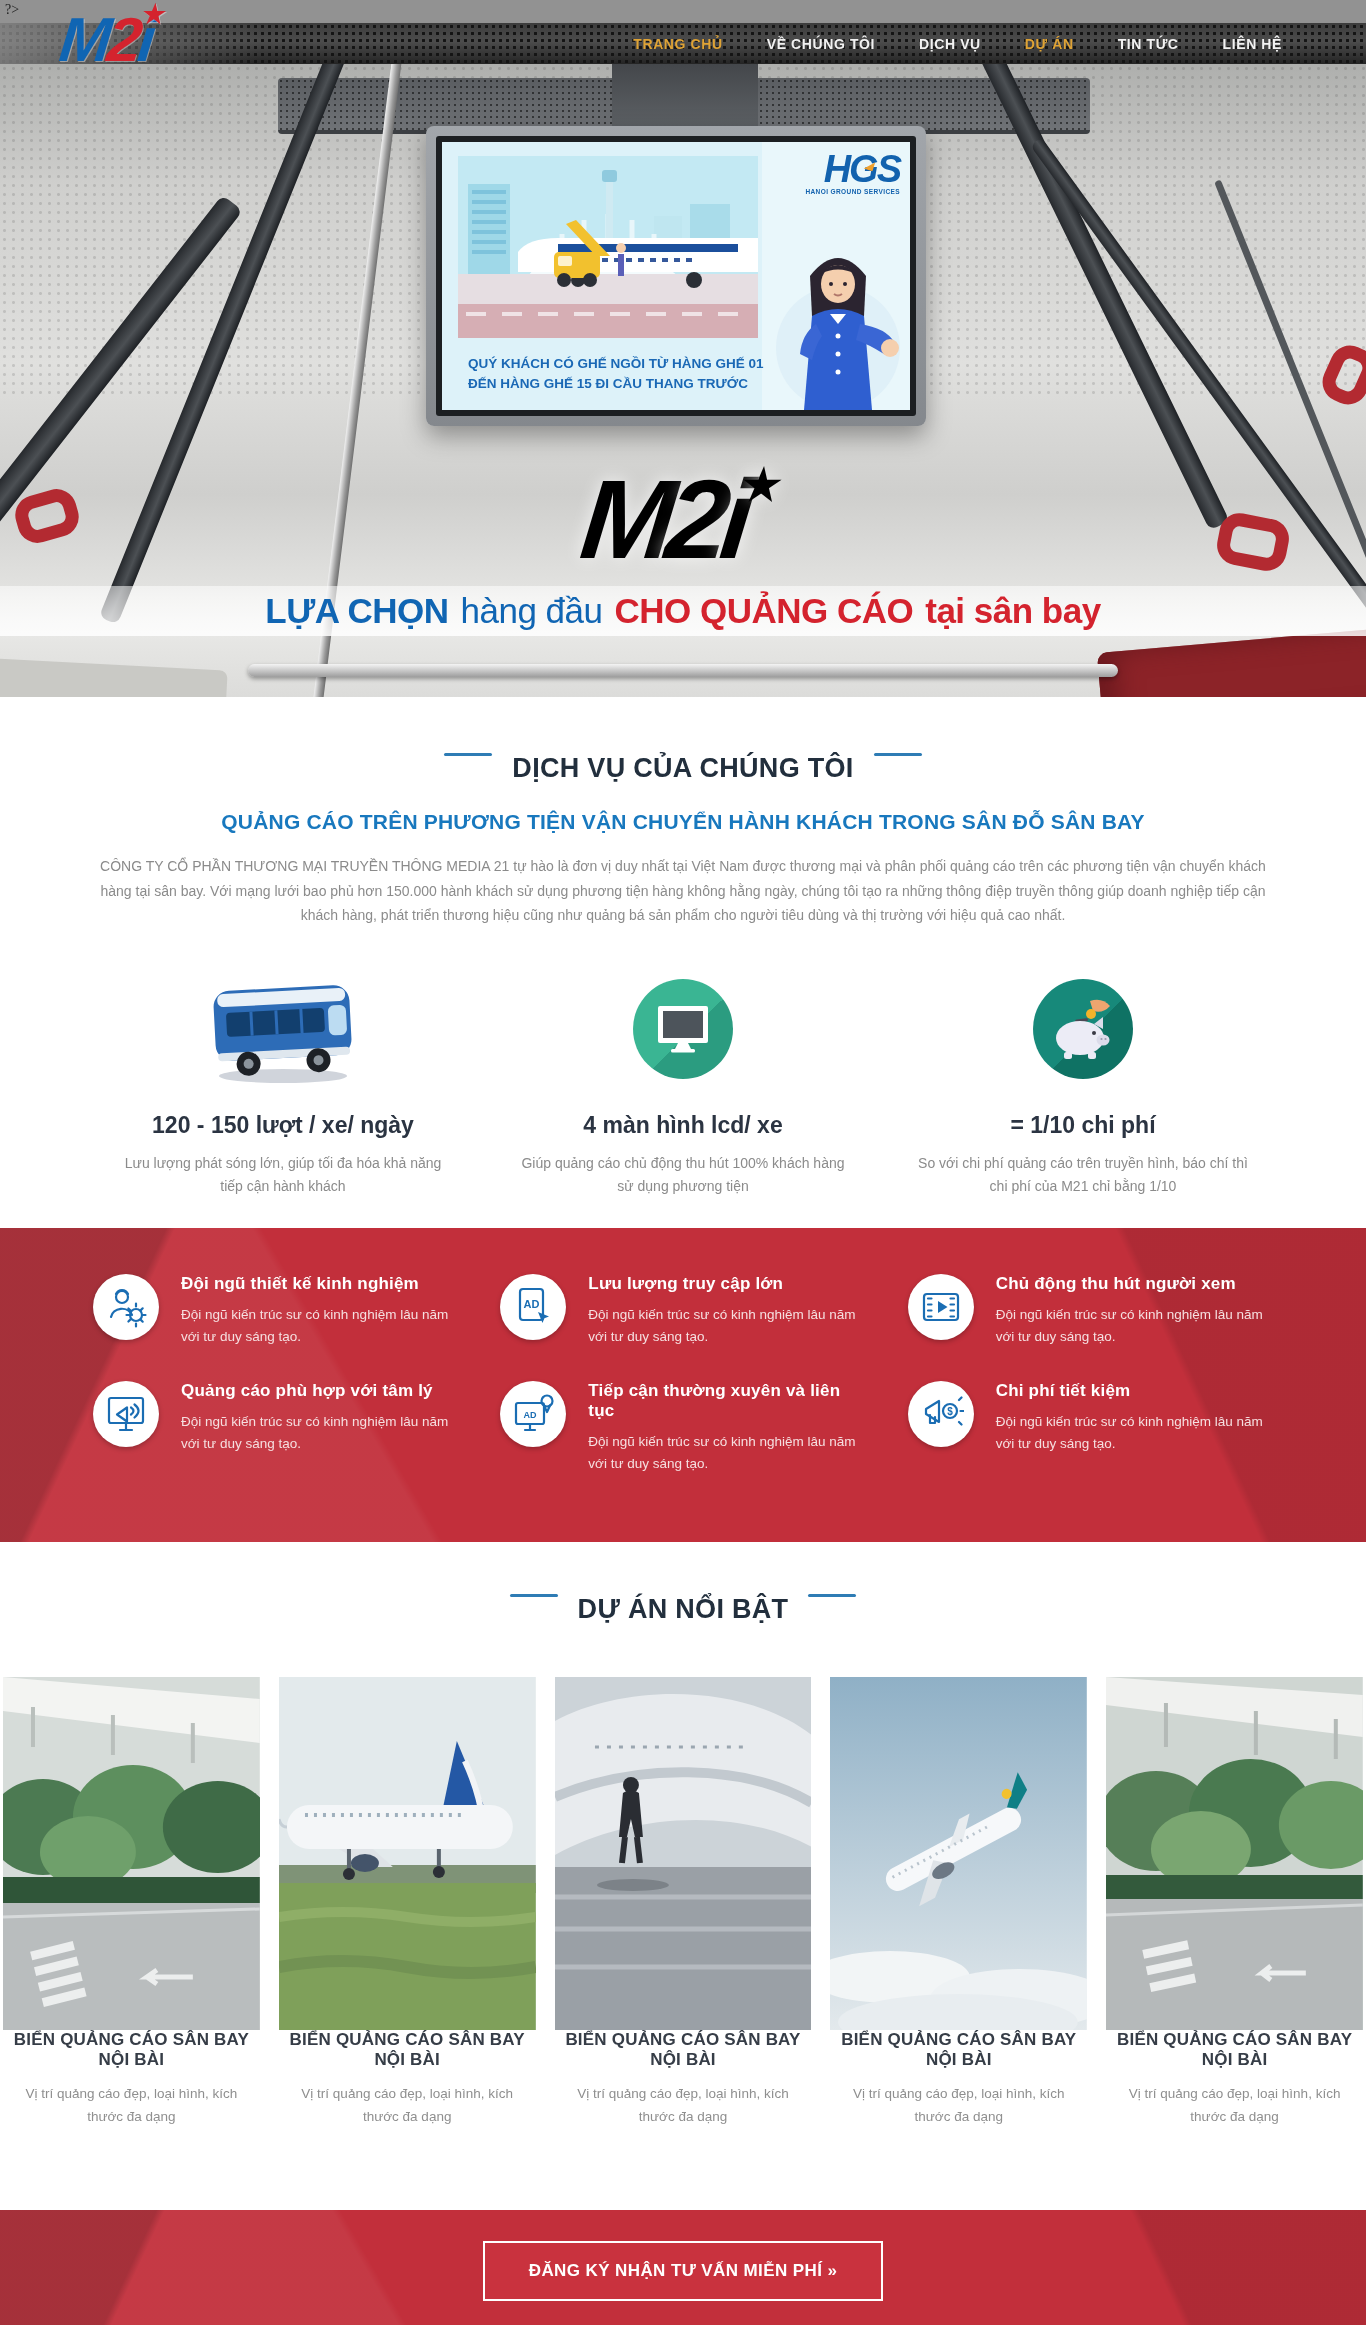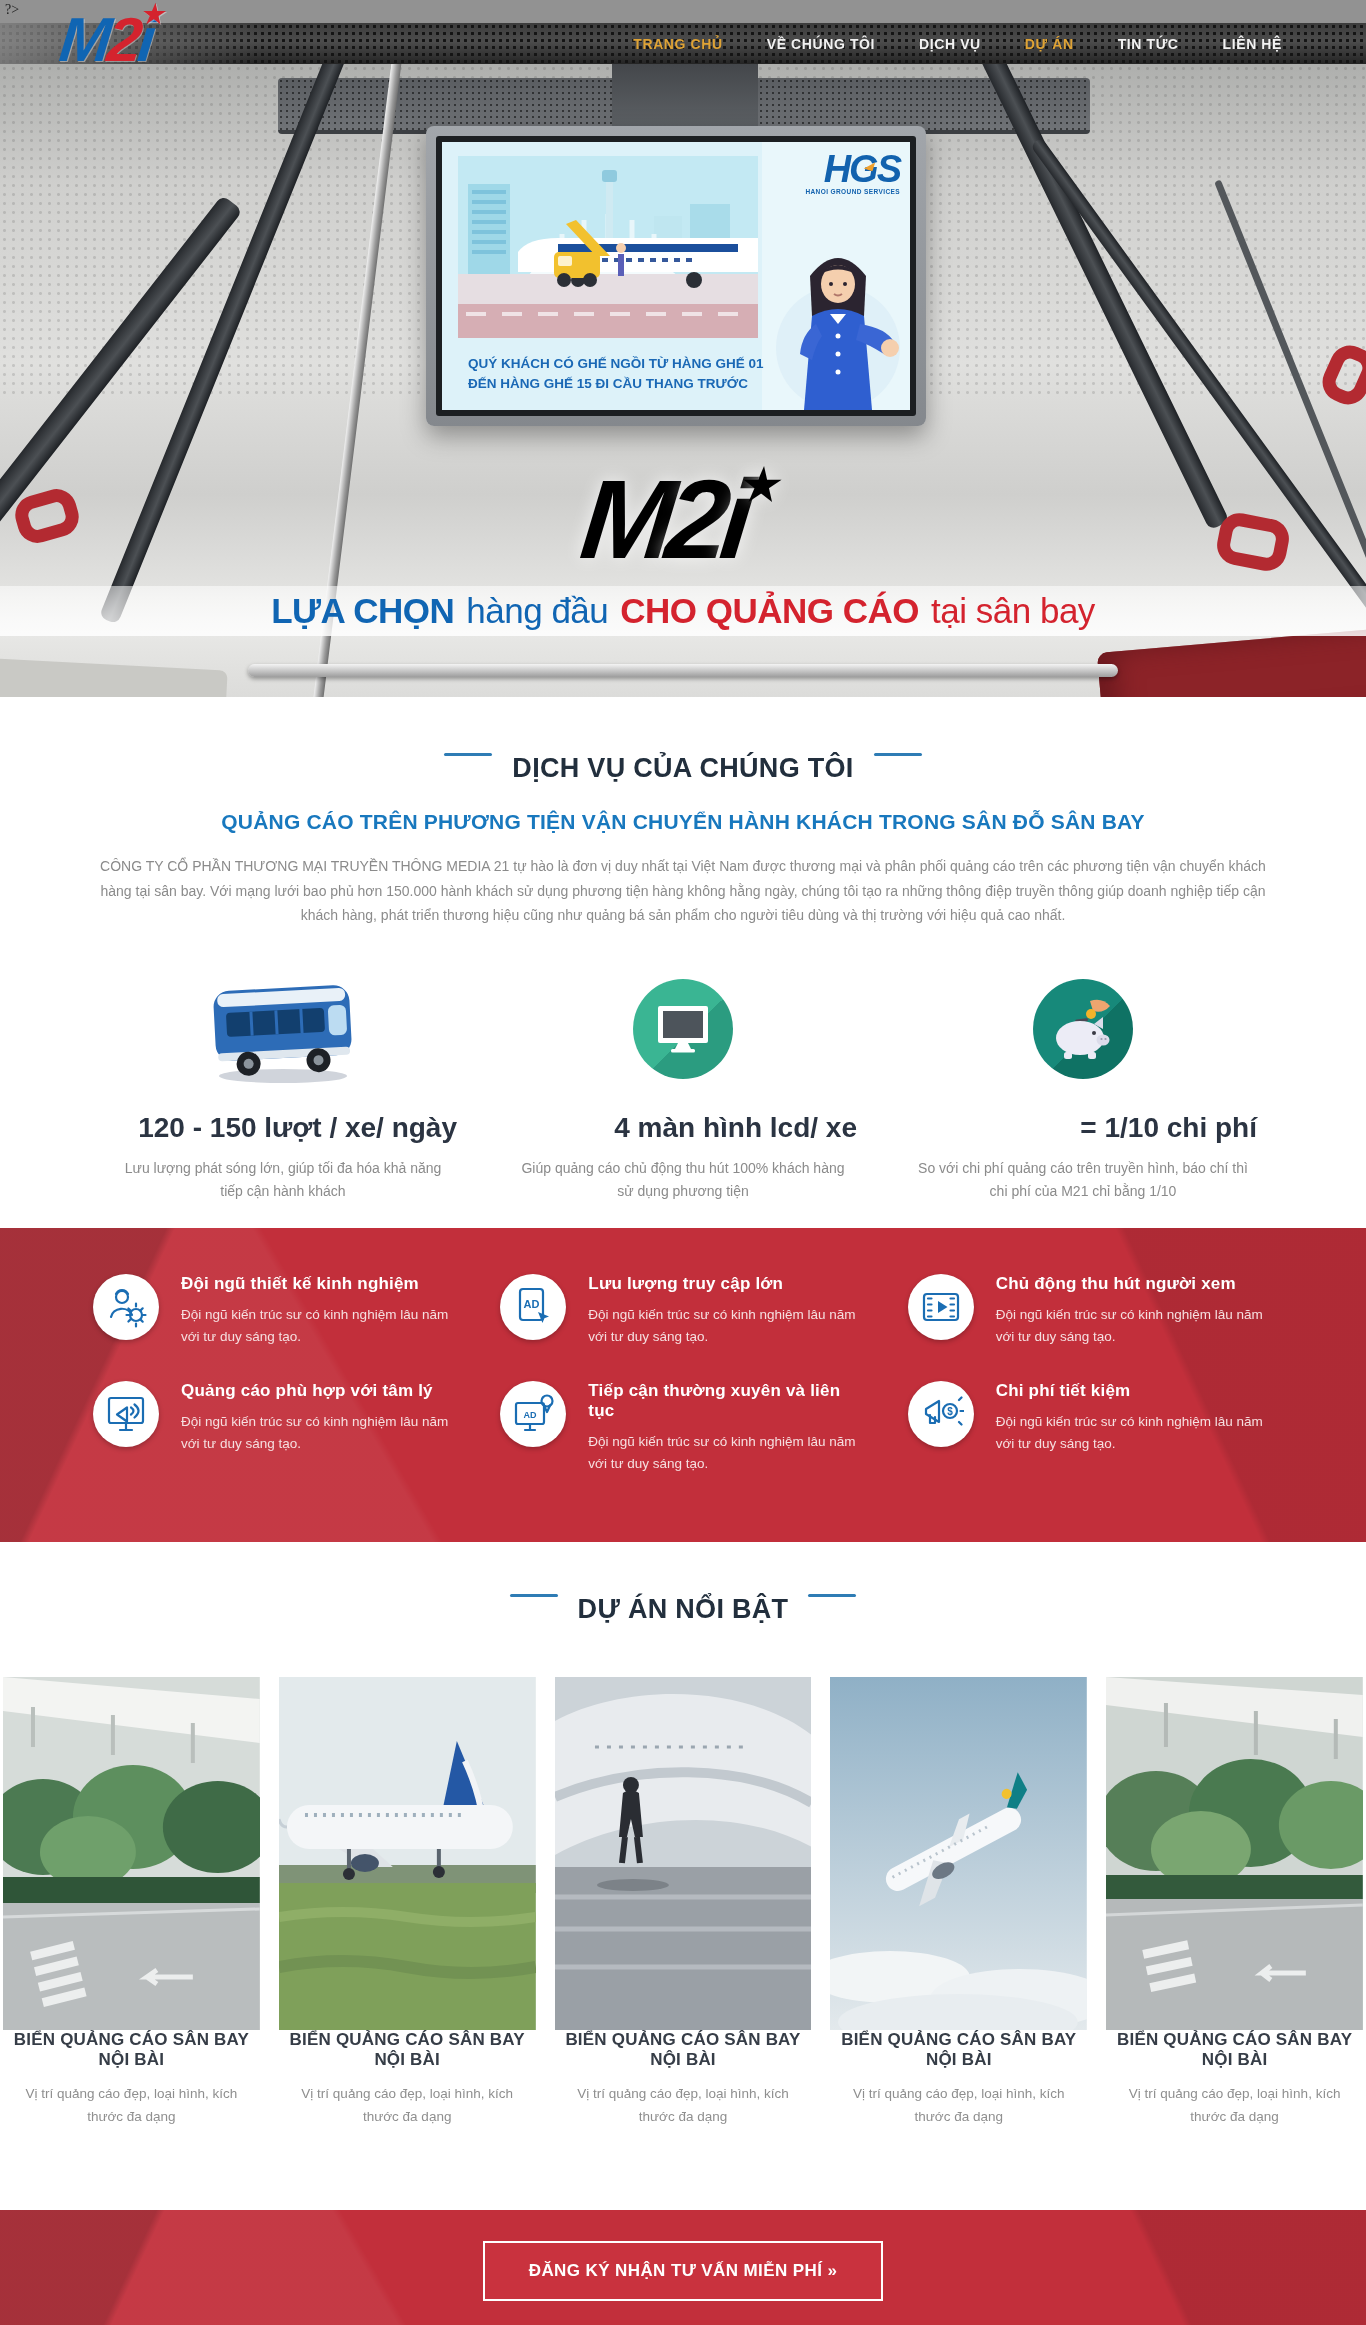--- a/index.html
+++ b/index.html
@@ -83,39 +83,39 @@
                 font-style:italic; font-weight:800; font-size:112px; letter-spacing:-8px; line-height:1;
                 transform:skewX(-6deg); text-shadow:0 0 18px rgba(255,255,255,.8); }
   .hero-brand .b-star { position:relative; top:-58px; left:-6px; font-size:44px; font-style:normal; letter-spacing:0; }
   .tagline { position:absolute; left:0; right:0; top:522px; height:50px; z-index:6;
              background:linear-gradient(rgba(255,255,255,.55), rgba(255,255,255,.85));
              display:flex; align-items:center; justify-content:center; gap:12px;
              font-size:35px; letter-spacing:-.5px; white-space:nowrap; }
   .tg-b-blue { color:#1065b3; font-weight:800; }
   .tg-r-blue { color:#1065b3; font-weight:400; }
   .tg-b-red  { color:#d4232e; font-weight:800; }
-  .tg-r-red  { color:#d4232e; font-weight:400; }
+  .tg-r-red  { color:#d4232e; font-weight:700; }
 
   
   .sec-head { display:flex; justify-content:center; gap:20px; }
   .sec-head h2 { font-size:27px; font-weight:800; color:#222f3d; letter-spacing:.3px; }
   .dash { width:48px; height:3px; background:#2e7cb5; border-radius:2px; }
 
   
   .services { height:531px; padding-top:56px; text-align:center; overflow:hidden; }
   .services .subtitle { margin-top:26px; color:#1878be; font-size:21px; font-weight:800; letter-spacing:.2px; }
   .services .para { margin:20px auto 0; width:1192px; color:#8b8b8b; font-size:14px; line-height:1.75; }
   .feat-row { display:flex; width:1200px; margin:40px auto 0; }
   .feat { flex:1; padding:0 26px; }
   .feat .icon-wrap { height:122px; display:flex; align-items:center; justify-content:center; }
   .teal-circle { width:100px; height:100px; border-radius:50%;
                  background:linear-gradient(135deg,#3ab593 55%,#2b9c80 55%);
                  display:flex; align-items:center; justify-content:center; }
   .teal-dark { background:linear-gradient(135deg,#17897a 55%,#0f7264 55%); }
-  .feat h4 { margin-top:22px; font-size:28px; font-weight:800; color:#2b3442;text-align:right; }
+  .feat h4 { margin-top:22px; font-size:23px; font-weight:800; color:#2b3442; }
   .feat p { margin:13px auto 0; max-width:330px; color:#8b8b8b; font-size:14px; line-height:1.65; }
 
   
   .red-bg { background-color:#c22f3b;
     background-image:
       linear-gradient(115deg, rgba(0,0,0,.16) 0 11%, transparent 11.6%),
       linear-gradient(245deg, rgba(0,0,0,.10) 0 16%, transparent 16.6%),
       linear-gradient(60deg, rgba(255,255,255,.05) 28%, transparent 28.6%); }
   .benefits { height:314px; padding-top:46px; overflow:hidden; }
   .ben-grid { width:1180px; margin:0 auto; display:grid; grid-template-columns:1fr 1fr 1fr;

